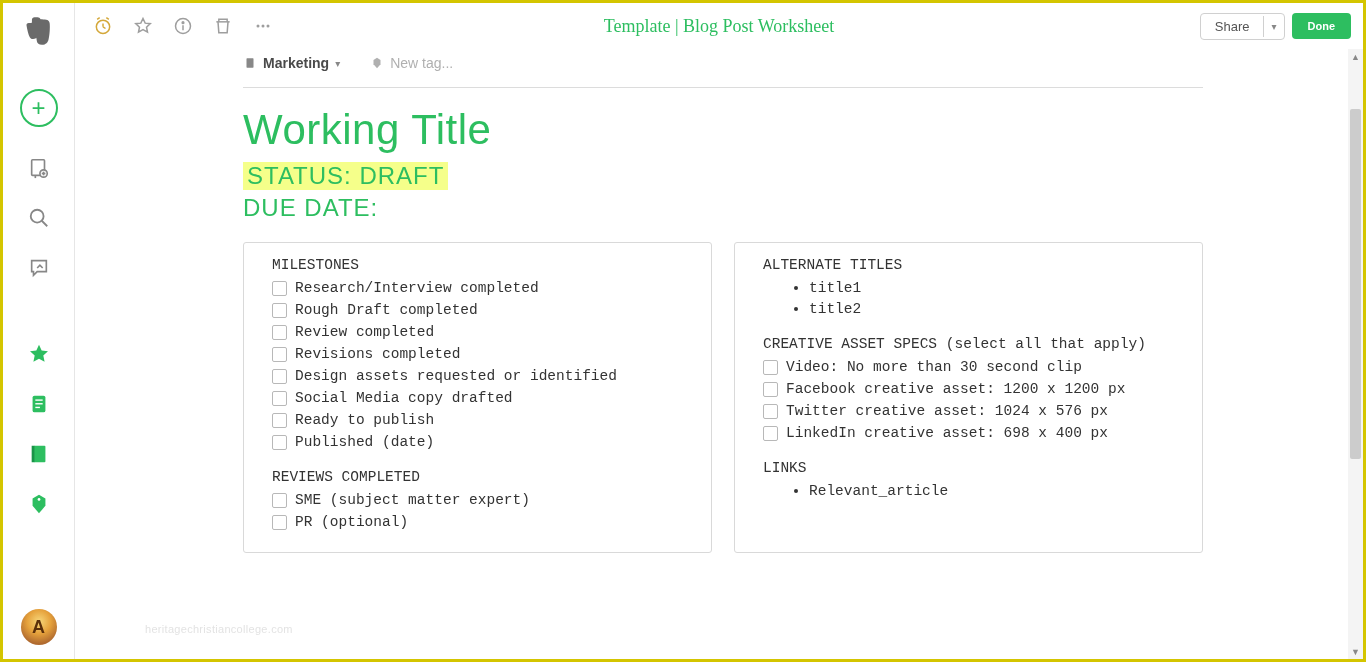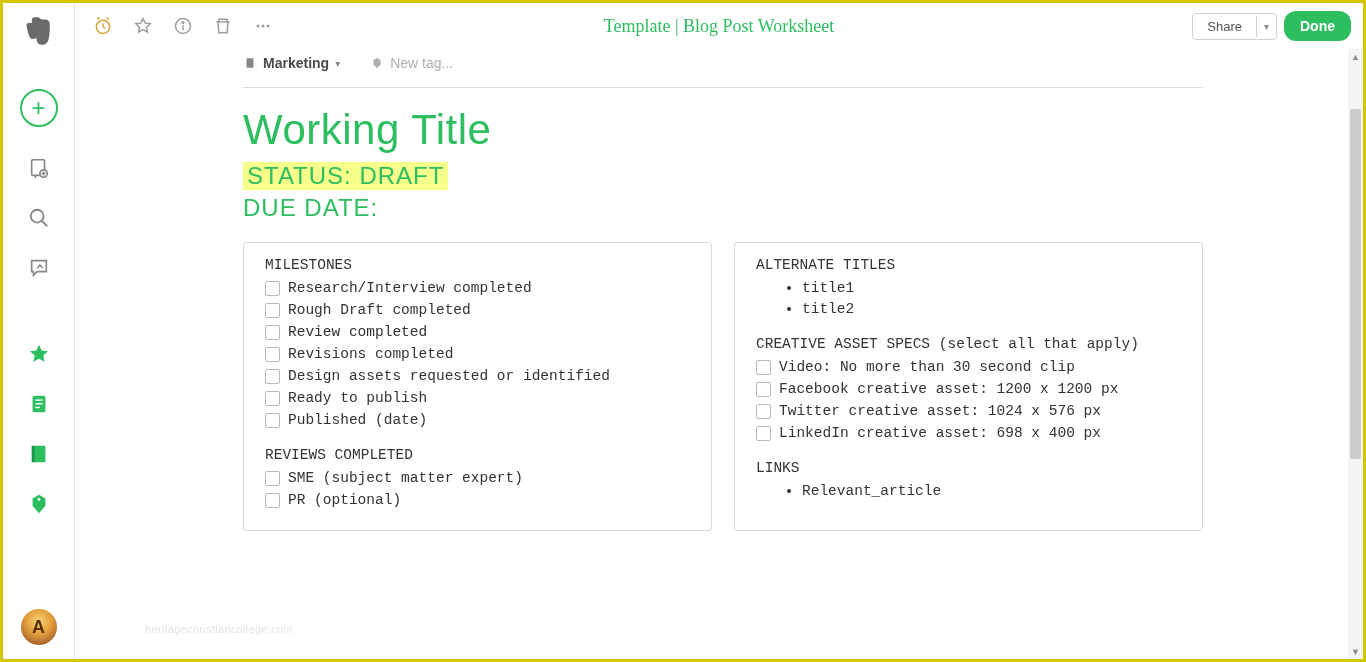--- a/index.html
+++ b/index.html
@@ -134,23 +134,23 @@
   .share-btn .caret {
     border-left: 1px solid #d0d0d0;
     padding: 5px 7px;
     color: #888;
     font-size: 10px;
   }
   .done-btn {
     background: #2dbe60;
     color: #fff;
     border: none;
-    border-radius: 12px;
+    border-radius: 4px;
     padding: 7px 16px;
-    font-size: 14px;
+    font-size: 11px;
     font-weight: 600;
     cursor: pointer;
   }
   
   .meta-row {
     display: flex;
     align-items: center;
     padding: 6px 0 6px 168px;
     gap: 30px;
     font-size: 14px;
@@ -210,21 +210,21 @@
     margin-bottom: 20px;
   }
   .cards {
     display: flex;
     gap: 22px;
     width: 960px;
   }
   .card {
     border: 1px solid #d9d9d9;
     border-radius: 3px;
-    padding: 12px 21px 18px;
+    padding: 12px 28px 18px;
     font-family: "Courier New", Courier, monospace;
     font-size: 14.5px;
     line-height: 1.45;
     color: #333;
     flex: 1;
   }
   .card-heading {
     margin-bottom: 2px;
   }
   .card-section { margin-top: 14px; }
@@ -438,20 +438,24 @@
           <div class="check-row">
               <div class="checkbox"></div>
               <span>Revisions completed</span>
             </div>
           <div class="check-row">
               <div class="checkbox"></div>
               <span>Design assets requested or identified</span>
             </div>
           <div class="check-row">
               <div class="checkbox"></div>
+              <span>Social Media copy drafted</span>
+            </div>
+          <div class="check-row">
+              <div class="checkbox"></div>
               <span>Ready to publish</span>
             </div>
           <div class="check-row">
               <div class="checkbox"></div>
               <span>Published (date)</span>
             </div>
 
           <div class="card-section card-heading">REVIEWS COMPLETED</div>
           <div class="check-row">
               <div class="checkbox"></div>

